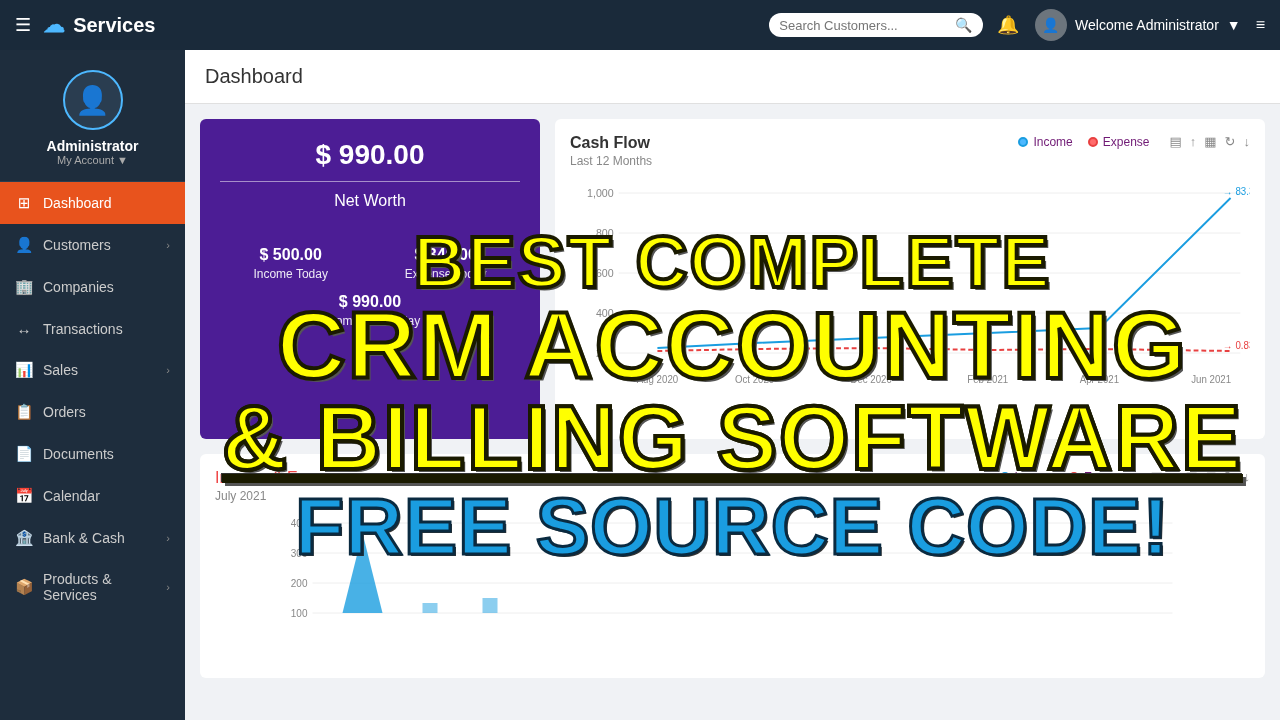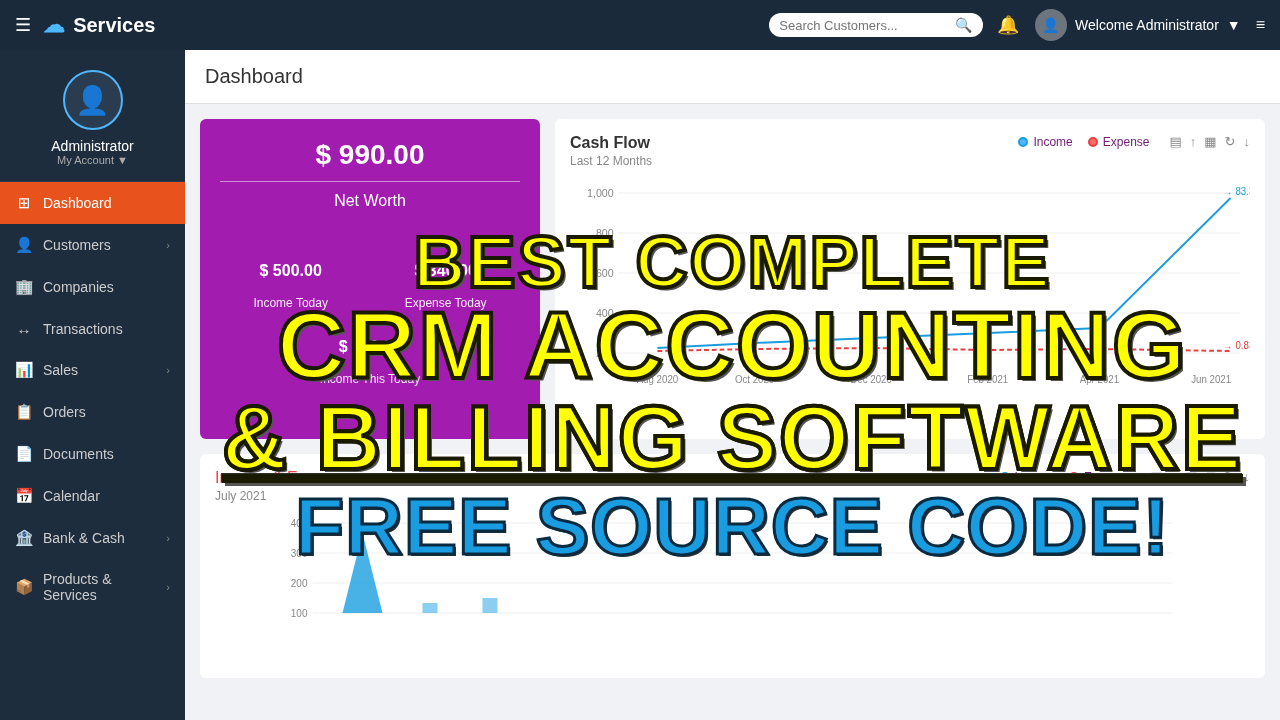--- a/index.html
+++ b/index.html
@@ -64,21 +64,21 @@
     }
     .avatar-circle {
       width: 60px; height: 60px;
       border-radius: 50%;
       border: 2px solid #4db8ff;
       display: flex; align-items: center; justify-content: center;
       color: #aaa; font-size: 28px;
       background: #2a3d50;
       margin-bottom: 8px;
     }
-    .sidebar-username { color: white; font-size: 14px; font-weight: 400; }
+    .sidebar-username { color: white; font-size: 14px; font-weight: 700; }
     .sidebar-myaccount { color: #aaa; font-size: 11px; cursor: pointer; }
     .sidebar-myaccount span { color: #aaa; }
 
     .sidebar-nav { flex: 1; }
     .nav-item {
       display: flex;
       align-items: center;
       padding: 12px 15px;
       color: #ccc;
       font-size: 14px;
@@ -114,39 +114,39 @@
 
     
     .dashboard-top {
       display: flex;
       gap: 15px;
       margin-bottom: 15px;
     }
 
     
     .networth-card {
-      background: #a21caf;
+      background: #4c1d95;
       border-radius: 6px;
       padding: 20px;
       width: 340px;
       flex-shrink: 0;
       color: white;
       text-align: center;
     }
     .networth-amount { font-size: 28px; font-weight: 700; margin-bottom: 5px; }
     .networth-divider { border: none; border-top: 1px solid rgba(255,255,255,0.5); margin: 10px 0; }
     .networth-label { font-size: 16px; margin-bottom: 36px; }
     .networth-stats {
       display: flex;
       justify-content: space-around;
       gap: 10px;
     }
     .stat-item { text-align: center; }
-    .stat-value { font-size: 16px; font-weight: 600; margin-top: 16px; }
-    .stat-label { font-size: 12px; opacity: 0.9; margin-top: 16px; }
+    .stat-value { font-size: 16px; font-weight: 600; }
+    .stat-label { font-size: 12px; opacity: 0.9; margin-top: 3px; }
 
     
     .cashflow-card {
       flex: 1;
       background: white;
       border-radius: 6px;
       padding: 15px;
       min-height: 320px;
       position: relative;
     }

